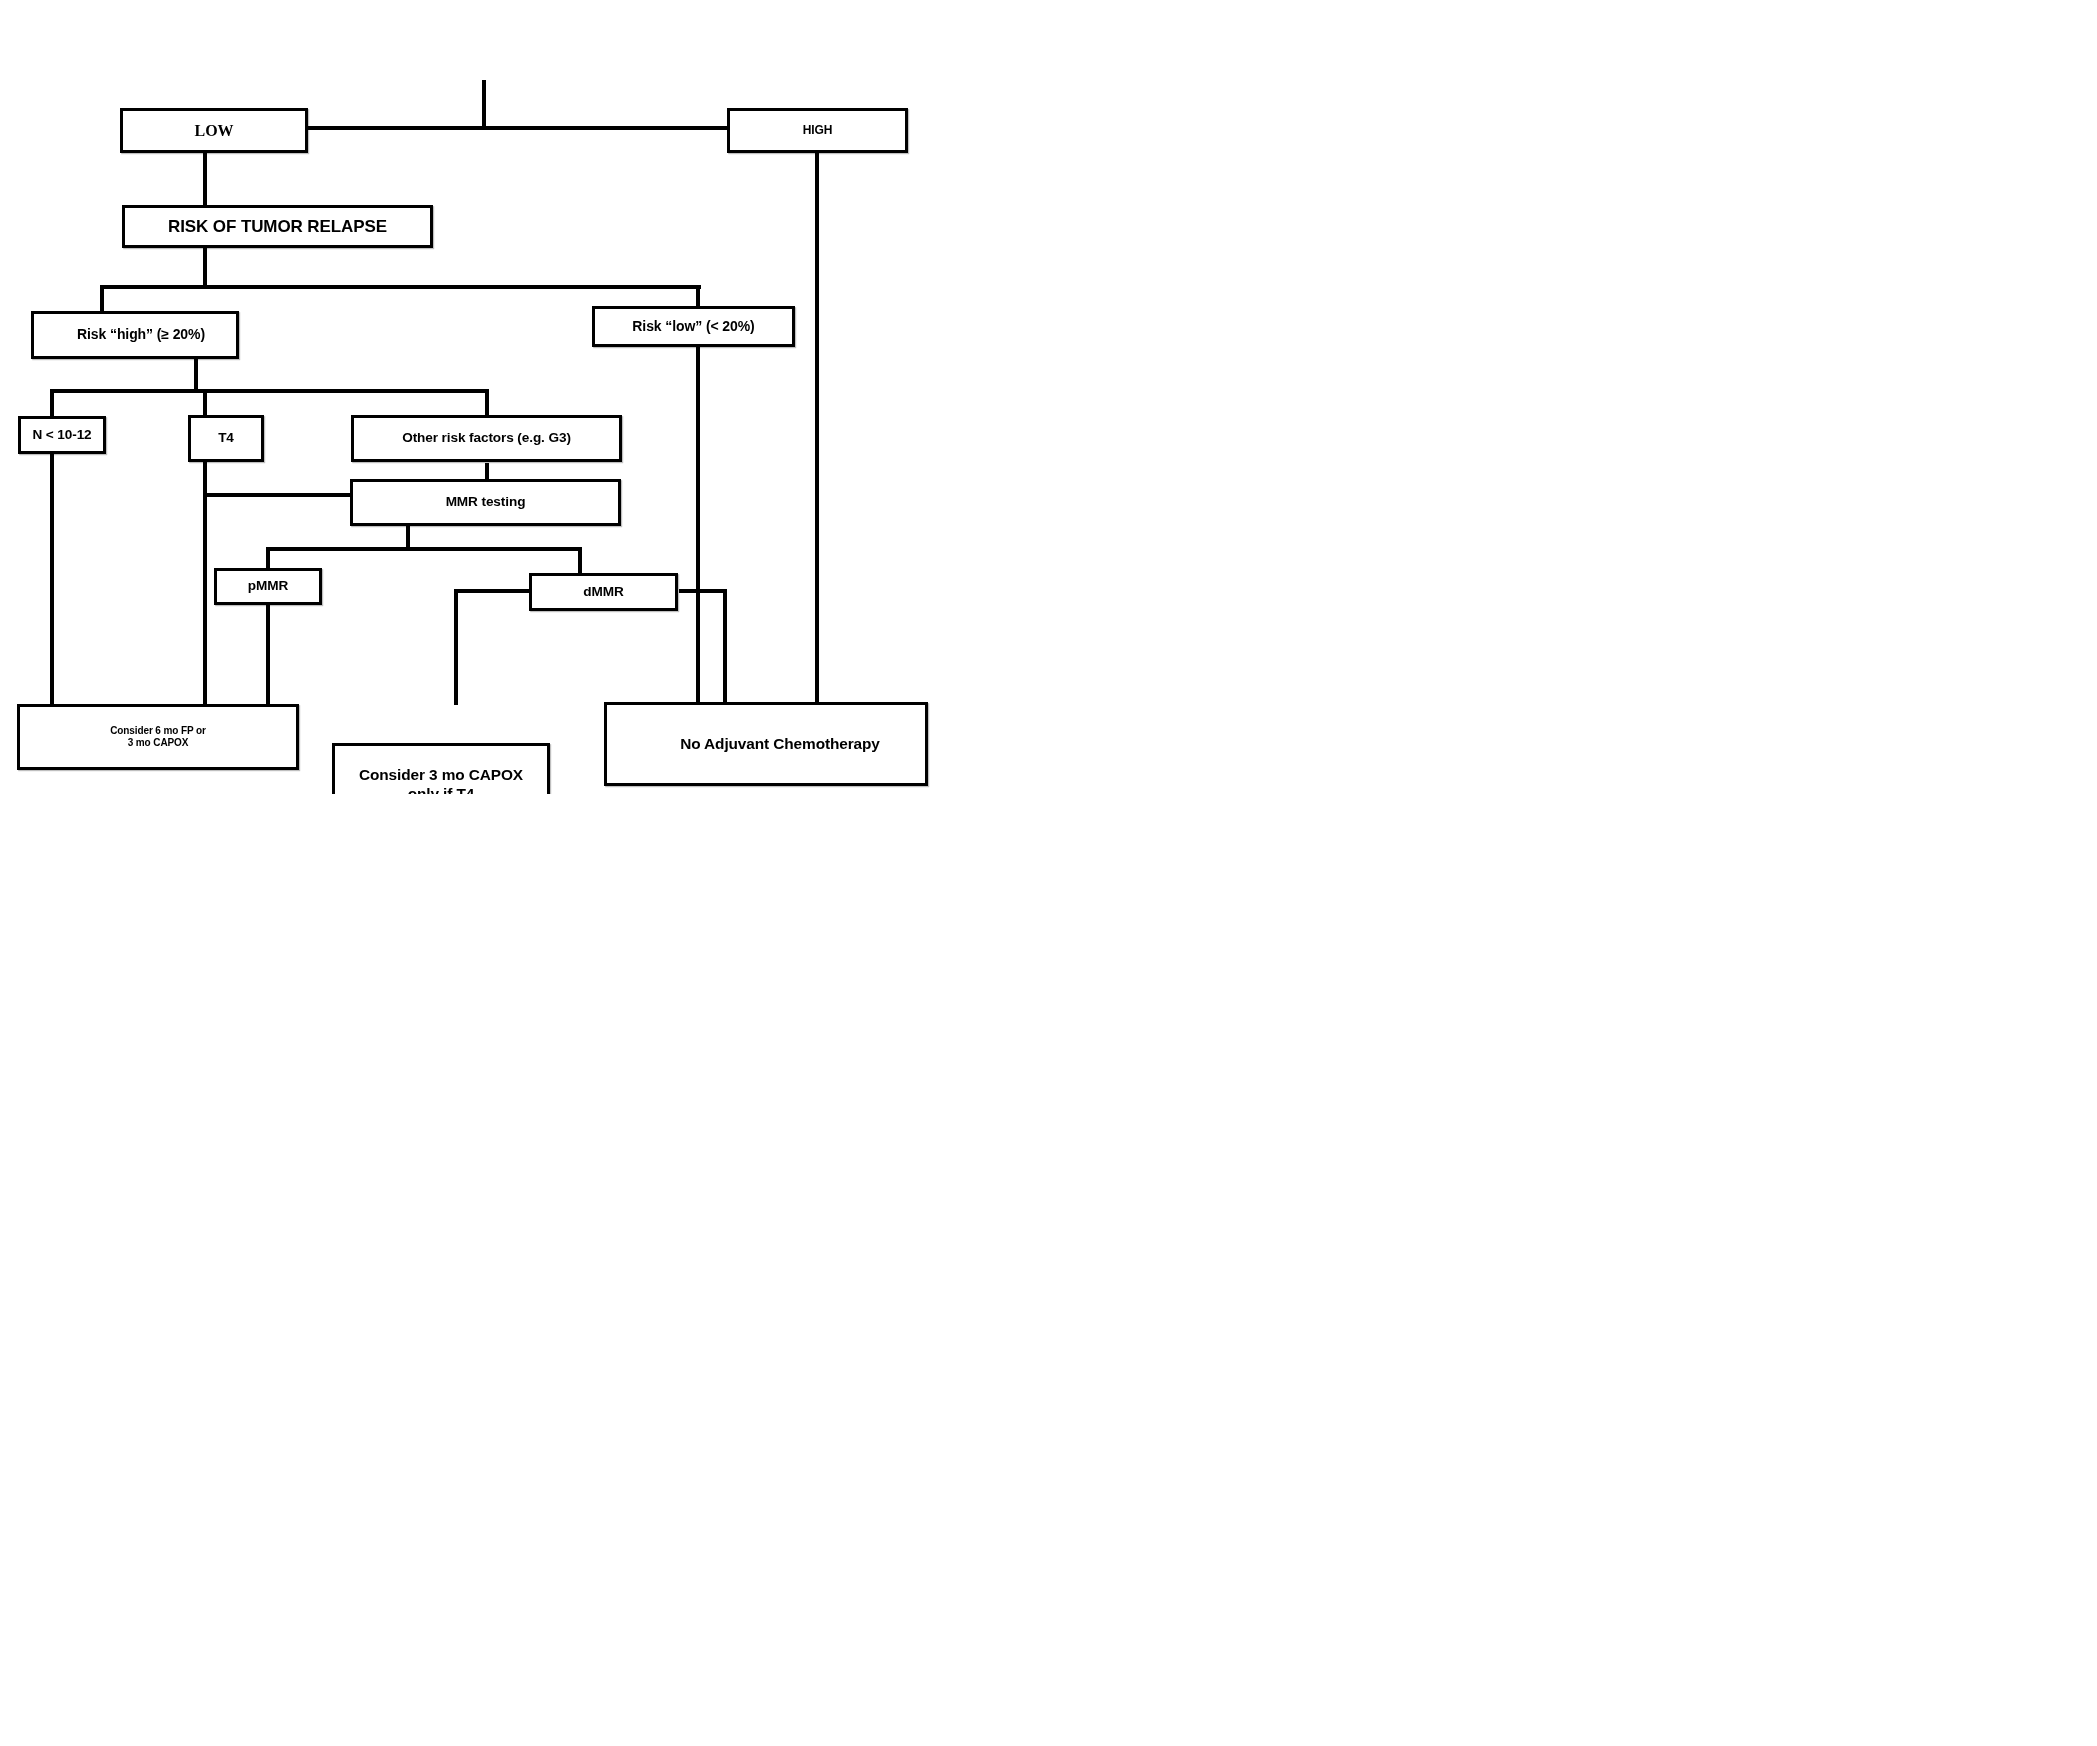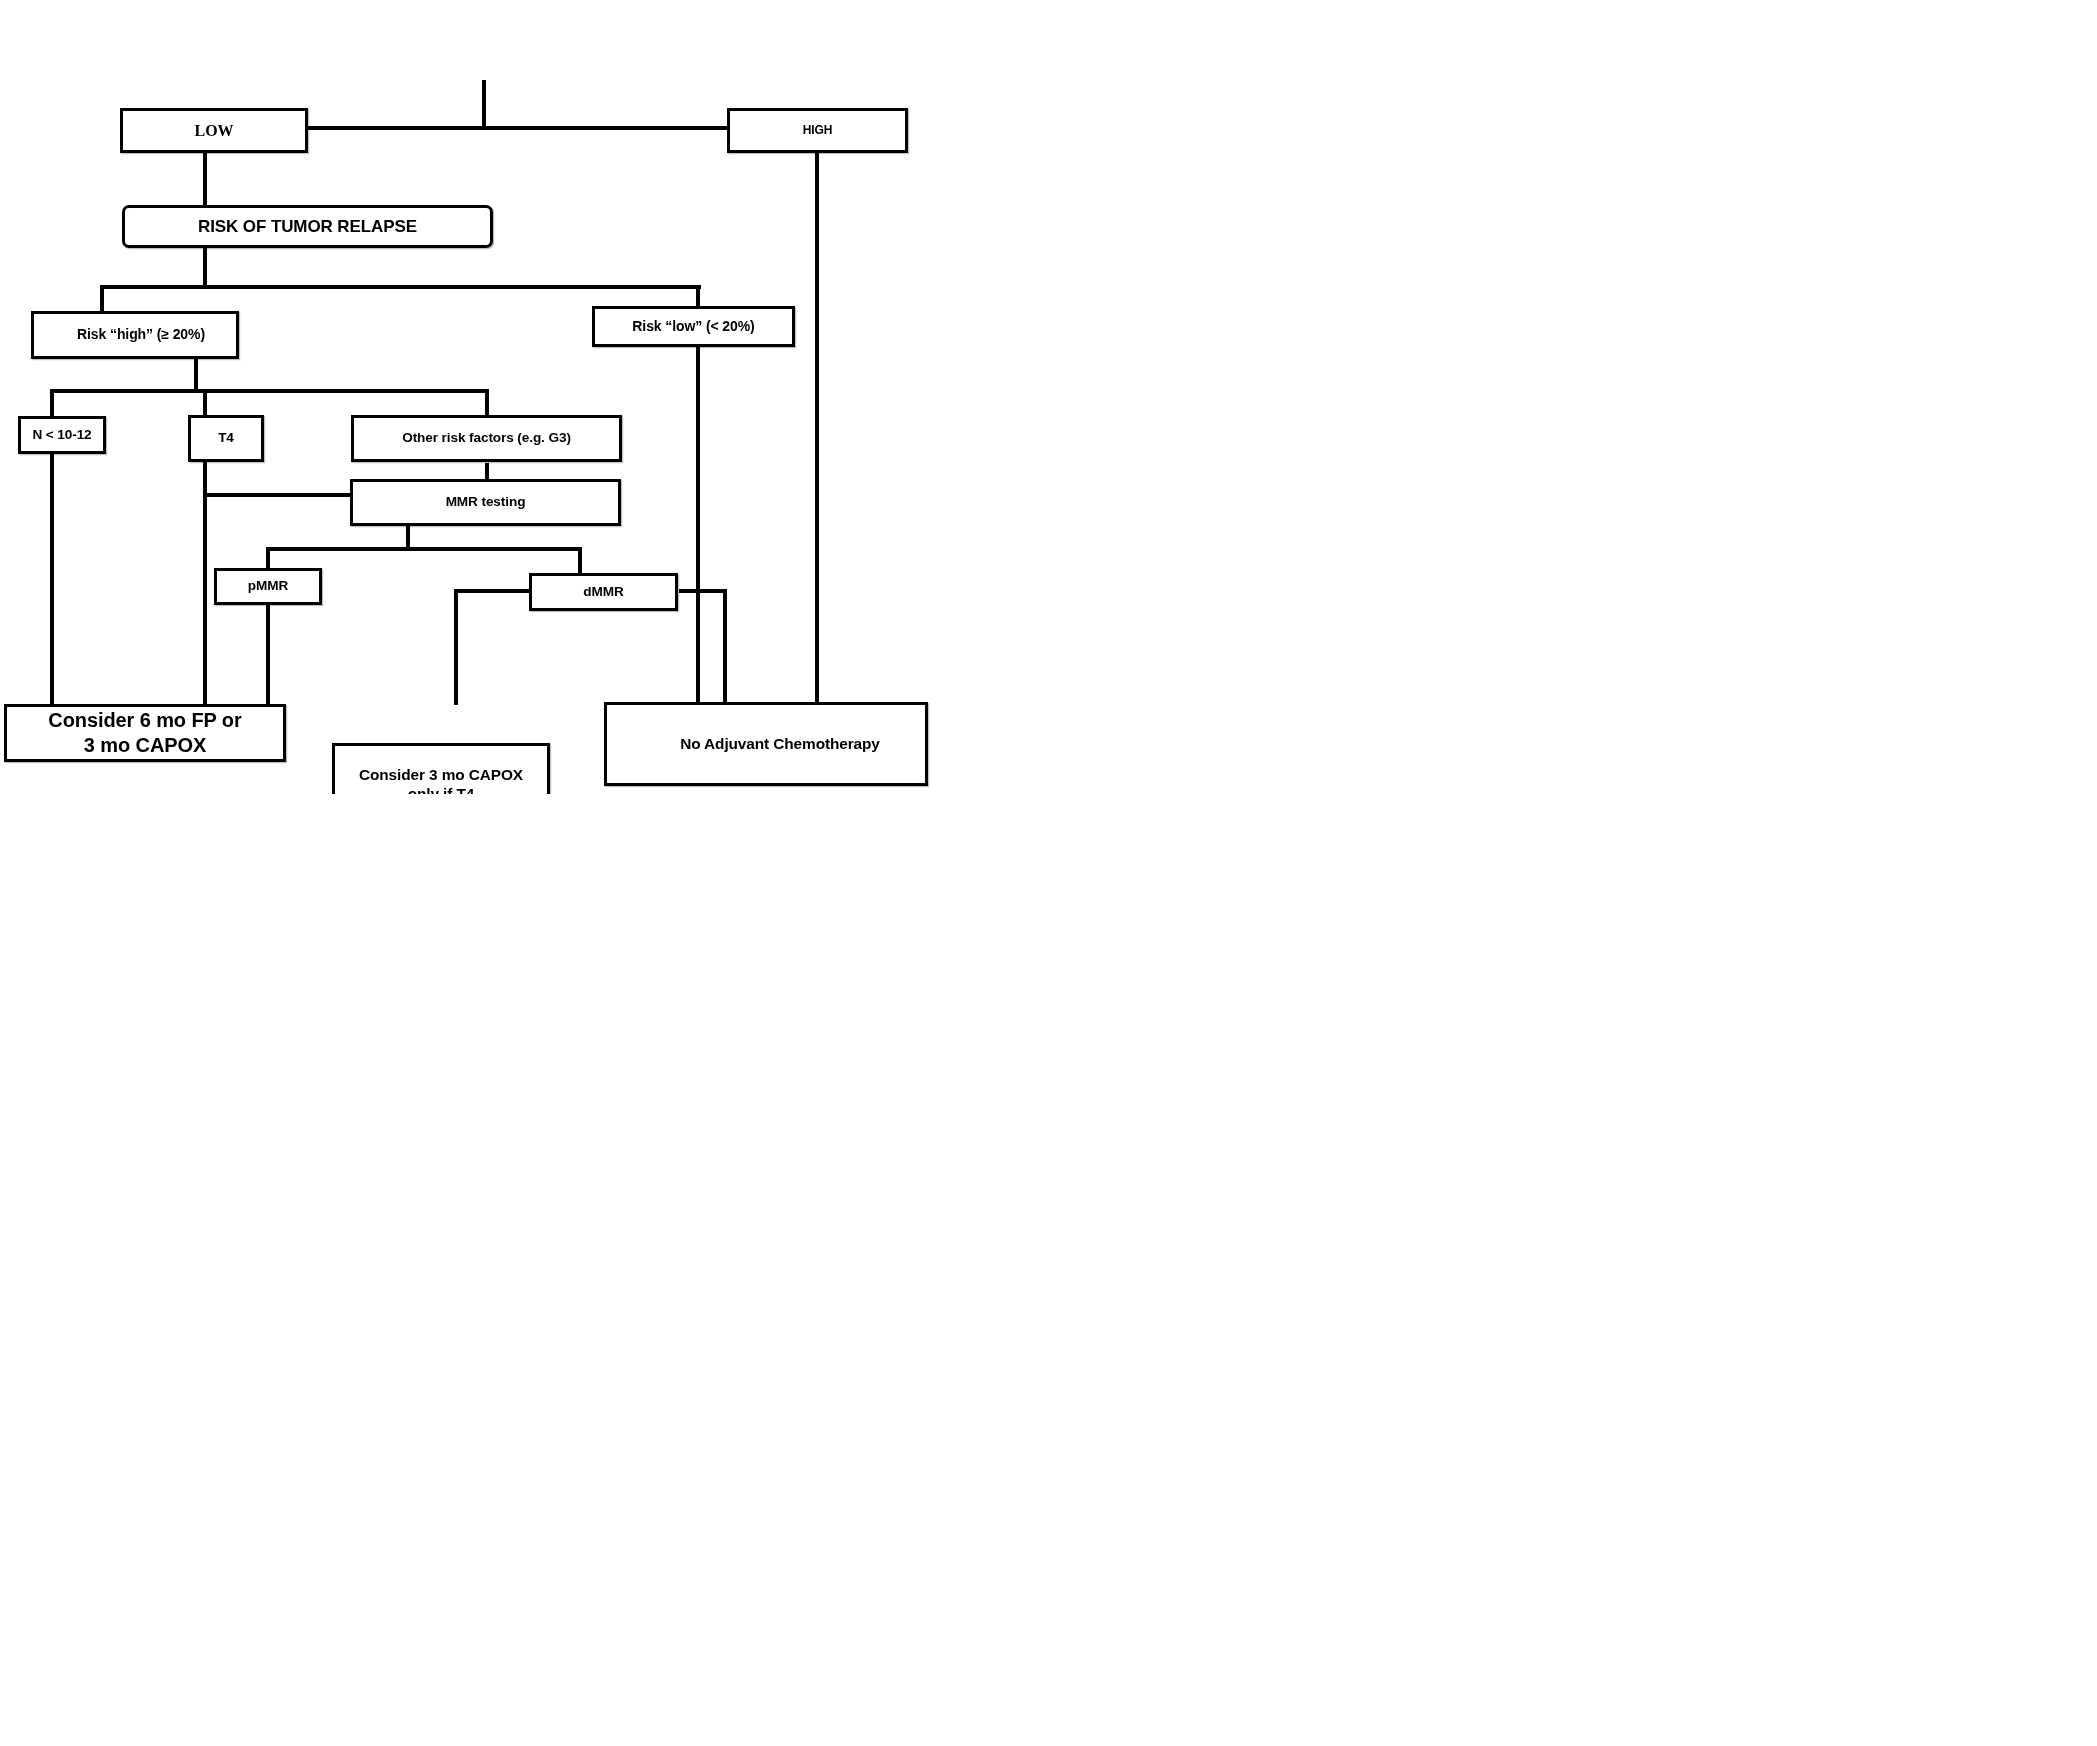--- a/index.html
+++ b/index.html
@@ -89,21 +89,21 @@
 
 
   <div class="node" style="left:120px;top:108px;width:188px;height:45px;font-size:16px;font-family:Liberation Serif, serif;">
     <span>LOW</span>
   </div>
 
   <div class="node" style="left:727px;top:108px;width:181px;height:45px;font-size:12px;">
     <span>HIGH</span>
   </div>
 
-  <div class="node" style="left:122px;top:205px;width:371px;height:43px;font-size:17px;border-radius:7px;">
+  <div class="node" style="left:122px;top:205px;width:311px;height:43px;font-size:17px;">
     <span>RISK OF TUMOR RELAPSE</span>
   </div>
 
   <div class="node" style="left:31px;top:311px;width:208px;height:48px;font-size:14px;padding-left:12px;">
     <span>Risk “high” (≥ 20%)</span>
   </div>
 
   <div class="node" style="left:592px;top:306px;width:203px;height:41px;font-size:14px;">
     <span>Risk “low” (&lt; 20%)</span>
   </div>
@@ -125,21 +125,21 @@
   </div>
 
   <div class="node" style="left:214px;top:568px;width:108px;height:37px;font-size:13.6px;">
     <span>pMMR</span>
   </div>
 
   <div class="node" style="left:529px;top:573px;width:149px;height:38px;font-size:13.6px;">
     <span>dMMR</span>
   </div>
 
-  <div class="node stack" style="left:4px;top:704px;width:282px;height:58px;font-size:20px;">
+  <div class="node stack" style="left:17px;top:704px;width:282px;height:66px;font-size:10px;">
     <div>
       <span>Consider 6 mo FP or</span>
       <span>3 mo CAPOX</span>
     </div>
   </div>
 
   <div class="node stack" style="left:332px;top:704px;width:218px;height:82px;font-size:15.4px;margin-top:39px;">
     <div>
       <span>Consider 3 mo CAPOX</span>
       <span>only if T4</span>

